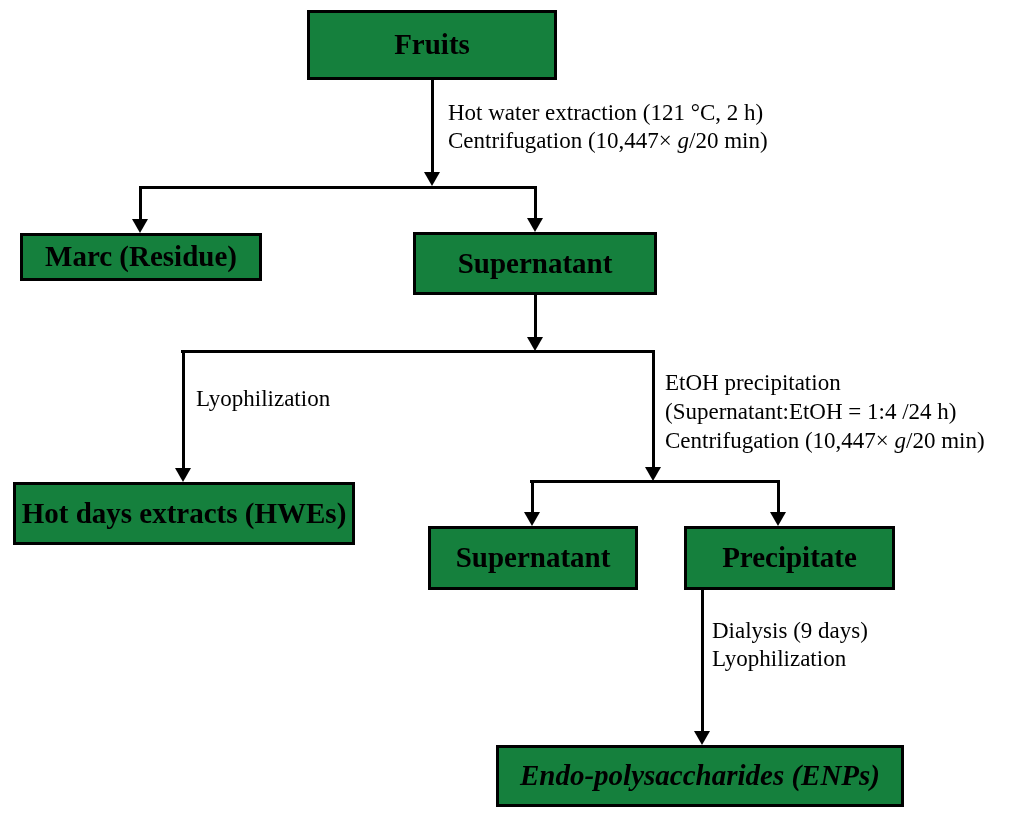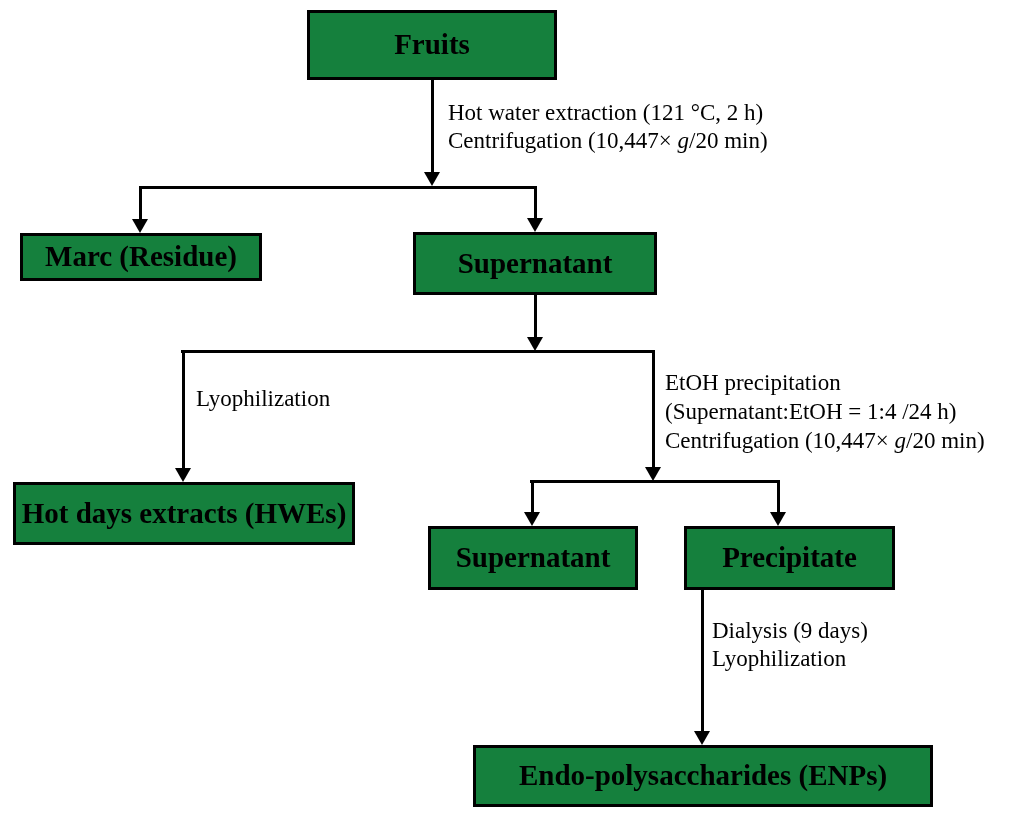--- a/index.html
+++ b/index.html
@@ -66,21 +66,21 @@
   </div>
 
   <div class="node" style="left:428px; top:526px; width:210px; height:64px;">
     <span>Supernatant</span>
   </div>
 
   <div class="node" style="left:672px; top:526px; width:211px; height:64px;margin-left:12px;">
     <span>Precipitate</span>
   </div>
 
-  <div class="node" style="left:473px; top:745px; width:460px; height:62px;">
+  <div class="node" style="left:496px; top:745px; width:408px; height:62px;font-style:italic;">
     <span>Endo-polysaccharides (ENPs)</span>
   </div>
 
   <div class="vline" style="left:431px; top:80px; height:93px;"></div>
   <div class="arrowhead" style="left:424px; top:172px;"></div>
   <div class="hline" style="left:139px; top:186px; width:398px;"></div>
 
   <div class="vline" style="left:139px; top:188px; height:32px;"></div>
   <div class="arrowhead" style="left:132px; top:219px;"></div>
 

